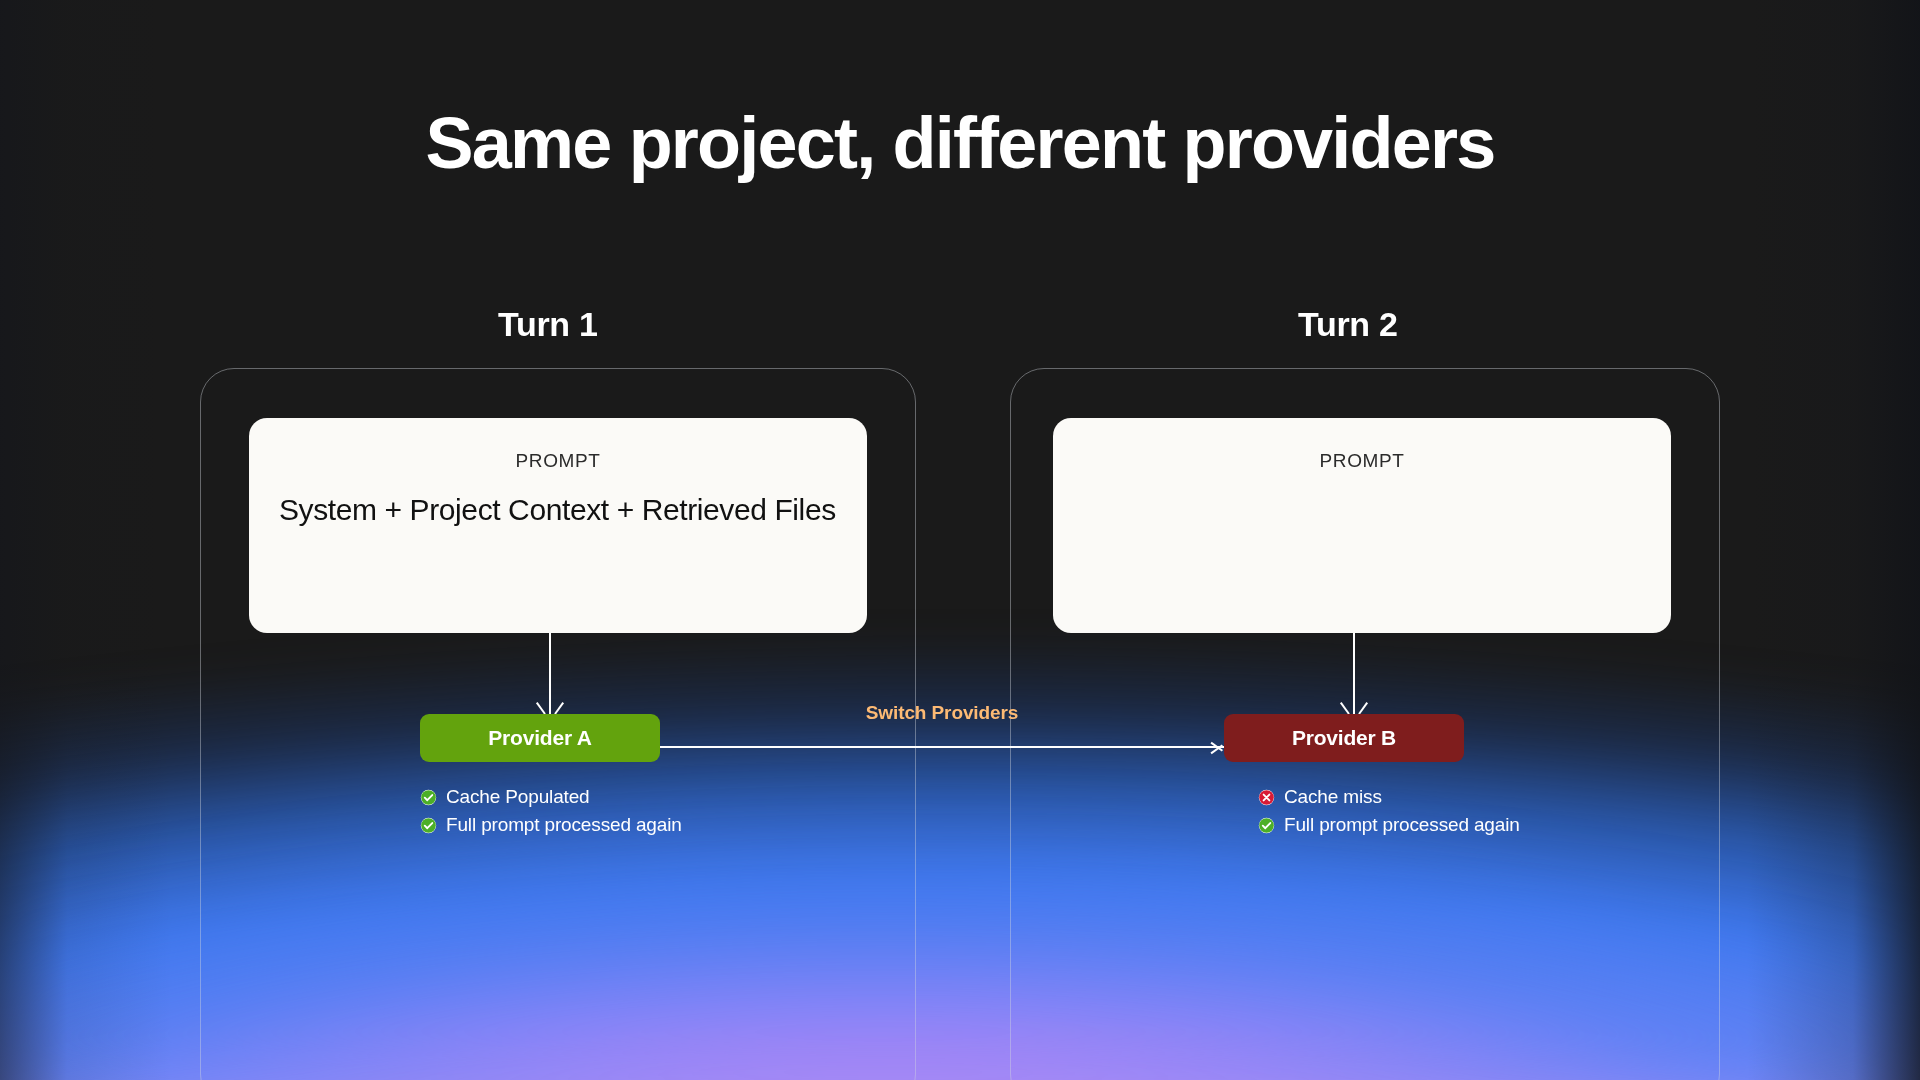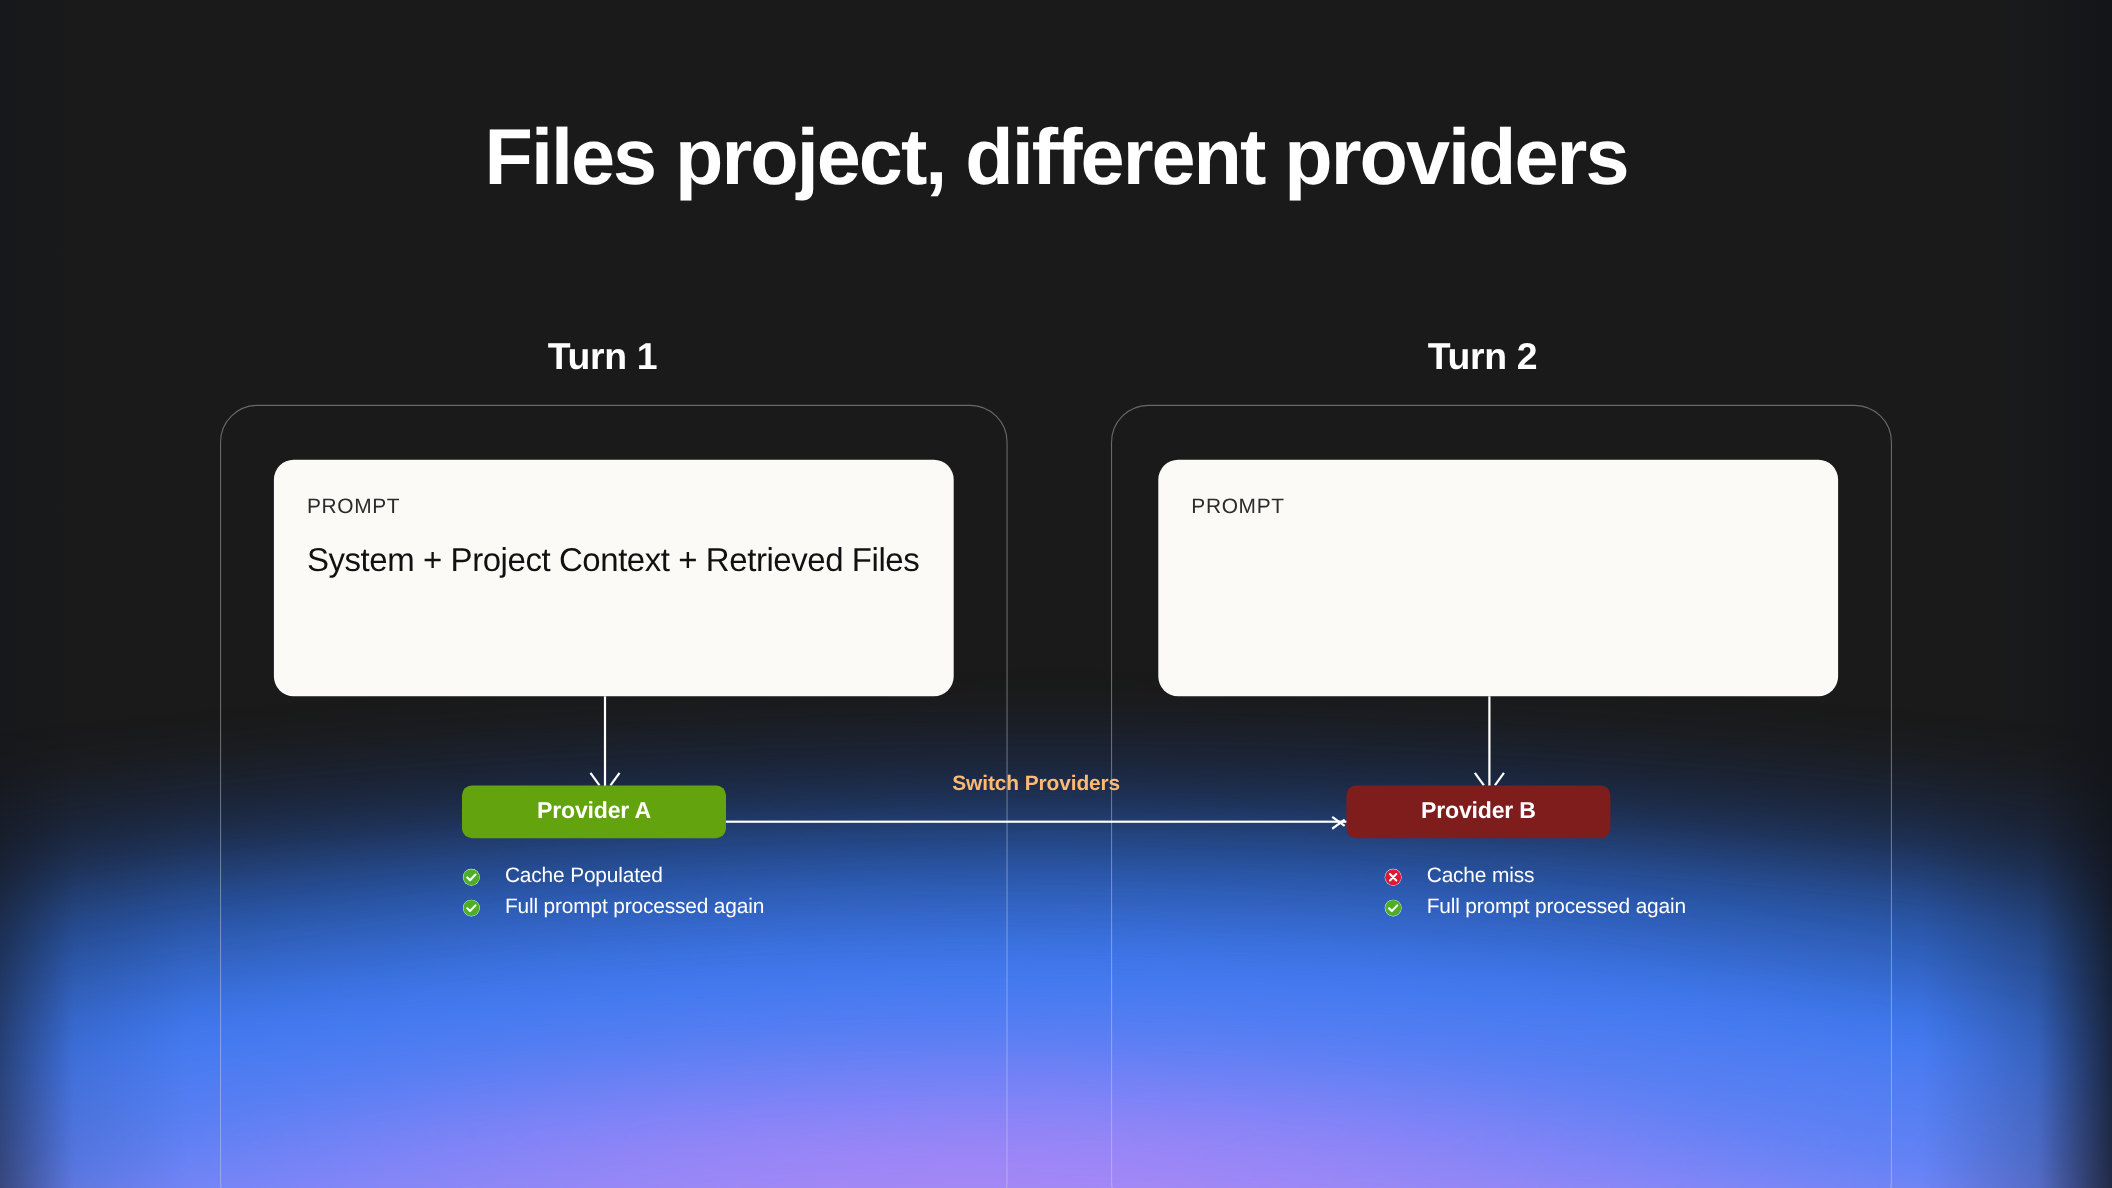--- a/index.html
+++ b/index.html
@@ -124,20 +124,21 @@
   }
   #prompt-card-1 { left: 249px;  top: 418px; width: 618px; height: 215px; }
   #prompt-card-2 { left: 1053px; top: 418px; width: 618px; height: 215px; }
 
   .prompt-label {
     font-size: 19px;
     color: #2b2b2b;
     letter-spacing: 0.6px;
     font-weight: 400;
     margin-bottom: 18px;
+    text-align: center;
   }
   .prompt-body {
     font-size: 30px;
     line-height: 1.36;
     color: #111111;
     letter-spacing: -0.4px;
     font-weight: 400;
   }
   .prompt-new {
     color: #e8194f;
@@ -249,21 +250,21 @@
     display: flex;
     flex-direction: column;
     gap: 6px;
   }
   #status-list-1 { left: 420px;  top: 786px; }
   #status-list-2 { left: 1258px; top: 786px; }
 
   .status-row {
     display: flex;
     align-items: center;
-    gap: 22px;
+    gap: 9px;
     white-space: nowrap;
     text-align: center;
   }
   .status-icon {
     width: 17px;
     height: 17px;
     flex: 0 0 17px;
     display: block;
   }
   .status-text {
@@ -277,21 +278,21 @@
 <body>
 
 <div id="stage">
 
   <div class="bg-base"></div>
   <div class="bg-glow"></div>
   <div class="bg-glow-2"></div>
   <div class="bg-top-fade"></div>
   <div class="bg-vignette"></div>
 
-  <div class="title" id="page-title">Files project, different providers</div>
+  <div class="title" id="page-title">Same project, different providers</div>
 
   <div class="turn-heading" id="turn1-heading">Turn 1</div>
 
   <div class="turn-heading" id="turn2-heading">Turn 2</div>
 
   <div class="turn-box" id="turn1-box"></div>
   <div class="turn-box" id="turn2-box"></div>
 
   <div class="prompt-card" id="prompt-card-1">
     <div class="prompt-label">PROMPT</div>

